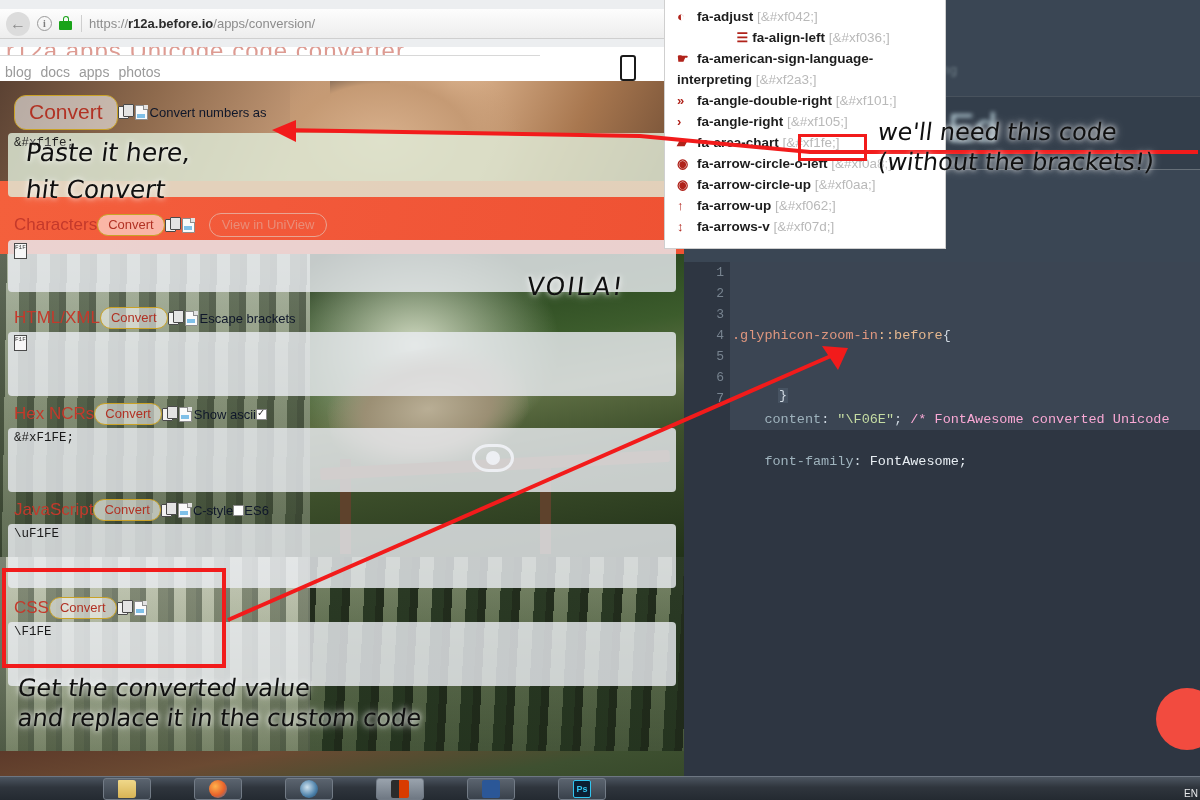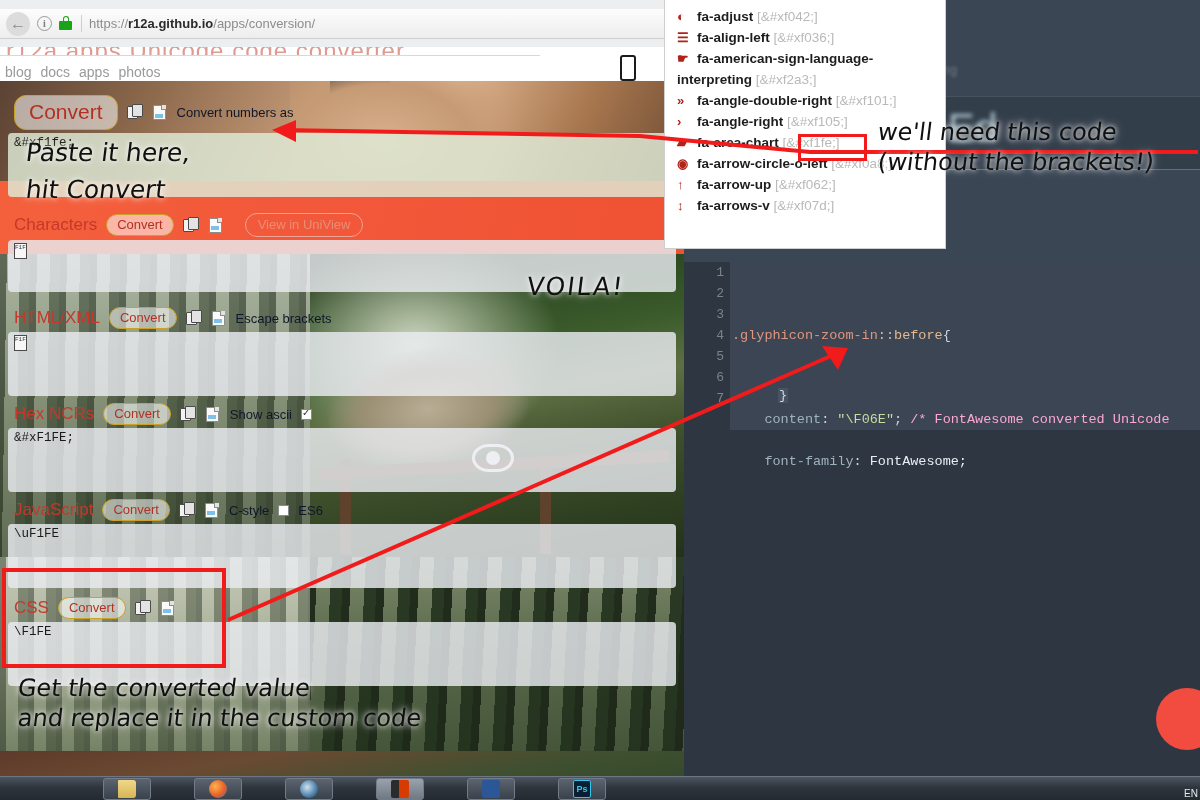--- a/index.html
+++ b/index.html
@@ -224,21 +224,21 @@
   .photo-bottom {
     left: 0; top: 670px; width: 684px; height: 80px;
     background: linear-gradient(170deg,#5d3a2a 0%,#6b4a32 25%,#3e5030 55%,#2c4023 100%);
   }
 
   
   .content {
     position: absolute; left: 0; top: 0; width: 684px; height: 695px;
   }
   .conv-row { position: absolute; left: 0; width: 684px; }
-  .row-label-line { display: flex; align-items: center; gap: 9px; padding-left: 14px; }
+  .row-label-line { display: flex; align-items: center; padding-left: 14px; }
   .row-title { color: #c4392b; white-space: nowrap; }
   .pill {
     border: 1px solid #c9a227; border-radius: 12px;
     color: #b13224; background: rgba(255,255,255,.55);
     white-space: nowrap; line-height: 1;
   }
   .pill-big { font-size: 21px; padding: 5px 14px 7px; }
   .pill-sm  { font-size: 13px; padding: 3px 10px 4px; }
   .ghost-pill {
     border: 1px solid #e9a492; border-radius: 12px; color: #e98d78;
@@ -390,21 +390,21 @@
 
 
     <div class="urlbar">
       <div class="nav-back">←</div>
       <div class="info-circle">i</div>
       <div class="lock-ico">
         <div class="shackle"></div>
           <div class="body"></div>
       </div>
       <div class="url-divider"></div>
-      <div class="url-text"><span>https://</span><b>r12a.github.io</b><span>/apps/conversion/</span></div>
+      <div class="url-text"><span>https://</span><b>r12a.before.io</b><span>/apps/conversion/</span></div>
     </div>
 
     <div class="site-head">
       <div class="head-ghost-clip">
         <div class="head-ghost">r12a     apps     Unicode code converter</div>
       </div>
       <div class="head-rule"></div>
       <div class="nav-links">
         <span>blog</span><span>docs</span><span>apps</span><span>photos</span>
       </div>
@@ -543,26 +543,27 @@
         </div>
 
       </div>
     </div>
   </div>
 
   <div style="position:absolute;left:664px;top:0;width:282px;height:249px;background:#fff;
               border:1px solid #cfcfcf;border-top:0;padding:6px 0 0 12px;">
     <div id="fa-list" style="font-size:13.5px;line-height:21px;color:#1d1d1d;font-weight:600;">
         <div style="white-space: normal;"><span style="display: inline-block; width: 20px; color: rgb(176, 35, 27); font-size: 13px;">◐</span><span>fa-adjust </span><span style="color: rgb(185, 185, 185); font-weight: 400;">[&amp;#xf042;]</span></div>
-        <div style="white-space: normal;"><span style="display: inline-block; width: 20px; color: rgb(176, 35, 27); font-size: 13px;">☰</span><span>fa-align-left </span><span style="color: rgb(185, 185, 185); font-weight: 400;">[&amp;#xf036;]</span></div>
+        <div style="white-space: normal; text-align: center;"><span style="display: inline-block; width: 20px; color: rgb(176, 35, 27); font-size: 13px;">☰</span><span>fa-align-left </span><span style="color: rgb(185, 185, 185); font-weight: 400;">[&amp;#xf036;]</span></div>
         <div style="white-space: normal;"><span style="display: inline-block; width: 20px; color: rgb(176, 35, 27); font-size: 13px;">☛</span><span>fa-american-sign-language-interpreting </span><span style="color: rgb(185, 185, 185); font-weight: 400;">[&amp;#xf2a3;]</span></div>
         <div style="white-space: normal;"><span style="display: inline-block; width: 20px; color: rgb(176, 35, 27); font-size: 13px;">»</span><span>fa-angle-double-right </span><span style="color: rgb(185, 185, 185); font-weight: 400;">[&amp;#xf101;]</span></div>
         <div style="white-space: normal;"><span style="display: inline-block; width: 20px; color: rgb(176, 35, 27); font-size: 13px;">›</span><span>fa-angle-right </span><span style="color: rgb(185, 185, 185); font-weight: 400;">[&amp;#xf105;]</span></div>
         <div style="white-space: normal;"><span style="display: inline-block; width: 20px; color: rgb(176, 35, 27); font-size: 13px;">▰</span><span>fa-area-chart </span><span style="color: rgb(185, 185, 185); font-weight: 400;">[&amp;#xf1fe;]</span></div>
         <div style="white-space: normal;"><span style="display: inline-block; width: 20px; color: rgb(176, 35, 27); font-size: 13px;">◉</span><span>fa-arrow-circle-o-left </span><span style="color: rgb(185, 185, 185); font-weight: 400;">[&amp;#xf0a8;]</span></div>
+        <div style="white-space: normal;"><span style="display: inline-block; width: 20px; color: rgb(176, 35, 27); font-size: 13px;">◉</span><span>fa-arrow-circle-up </span><span style="color: rgb(185, 185, 185); font-weight: 400;">[&amp;#xf0aa;]</span></div>
         <div style="white-space: normal;"><span style="display: inline-block; width: 20px; color: rgb(176, 35, 27); font-size: 13px;">↑</span><span>fa-arrow-up </span><span style="color: rgb(185, 185, 185); font-weight: 400;">[&amp;#xf062;]</span></div>
         <div style="white-space: normal;"><span style="display: inline-block; width: 20px; color: rgb(176, 35, 27); font-size: 13px;">↕</span><span>fa-arrows-v </span><span style="color: rgb(185, 185, 185); font-weight: 400;">[&amp;#xf07d;]</span></div>
       </div>
     <div class="redbox thin" style="left:133px;top:134px;width:69px;height:27px;"></div>
   </div>
 
   <svg class="annot" viewBox="0 0 1200 800">
 
     <path d="M1198,152 L810,152 L640,136 L280,130" stroke="#f21b1b" stroke-width="4" fill="none"></path>
     <polygon points="272,130 296,120 296,142" fill="#f21b1b"></polygon>

